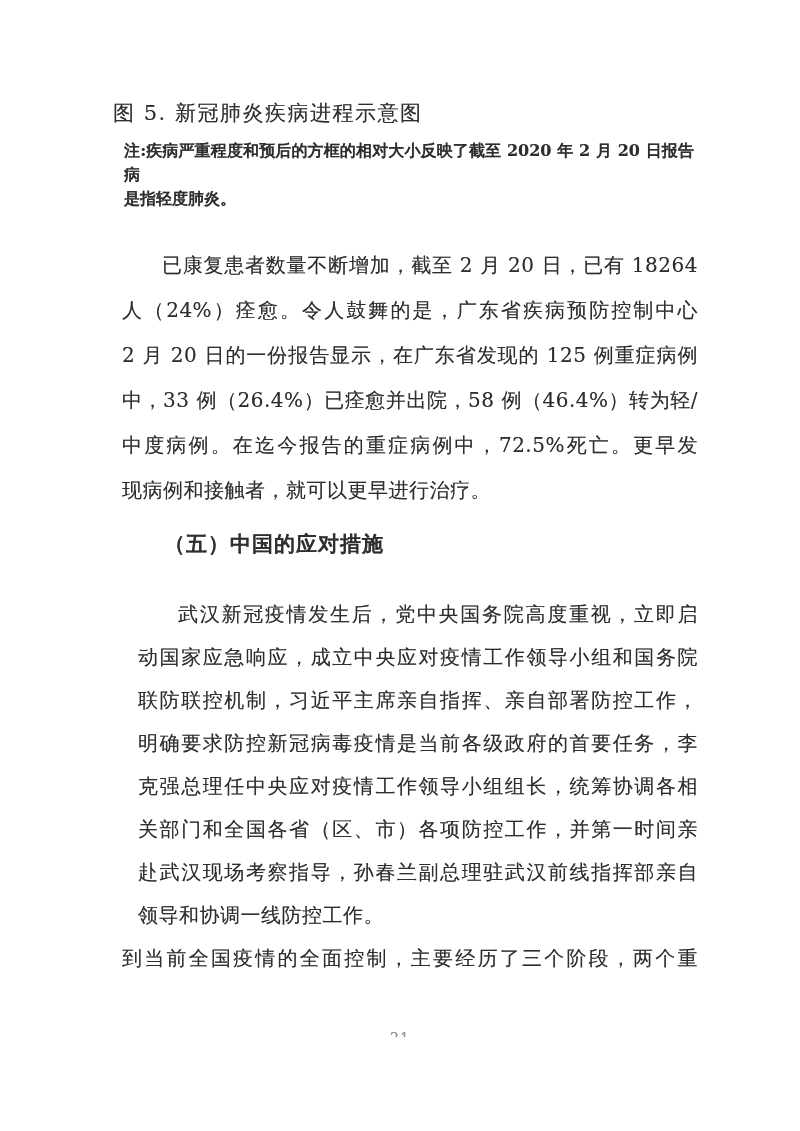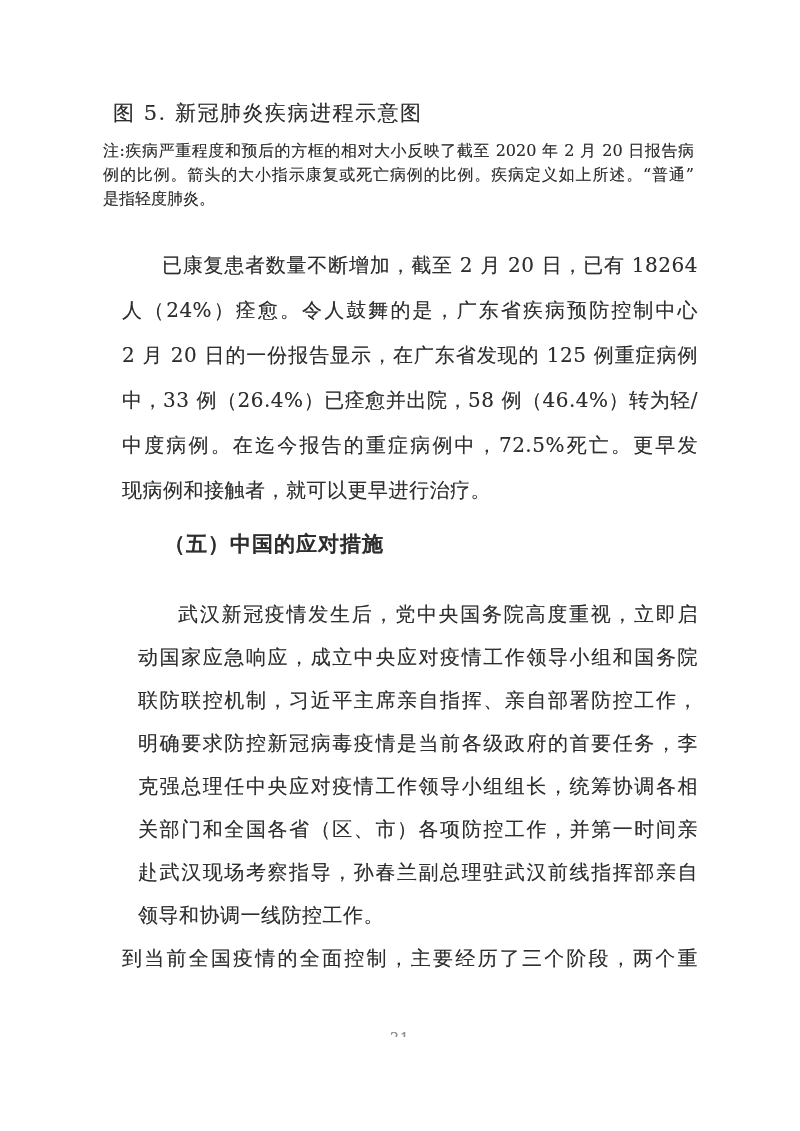--- a/index.html
+++ b/index.html
@@ -24,24 +24,25 @@
     top: 98px;
     left: 113px;
     right: 108px;
     font-size: 21px;
     line-height: 30px;
     letter-spacing: 1.5px;
   }
   .figure-note {
     position: absolute;
     top: 139px;
-    left: 103px;
+    left: 124px;
     right: 106px;
     font-size: 16px;
     line-height: 24px;
+    font-weight: bold;
   }
   .note-line {
     text-align: justify;
     text-align-last: justify;
     text-justify: inter-character;
   }
   .note-line.last {
     text-align-last: left;
   }
   .body-block {
@@ -75,21 +76,20 @@
 </style>
 </head>
 <body>
 
 <div class="page scan-text">
 
   <div class="figure-caption">图 5. 新冠肺炎疾病进程示意图</div>
 
   <div class="figure-note">
     <div class="note-line">注:疾病严重程度和预后的方框的相对大小反映了截至 2020 年 2 月 20 日报告病</div>
-    <div class="note-line">例的比例。箭头的大小指示康复或死亡病例的比例。疾病定义如上所述。“普通”</div>
     <div class="note-line last">是指轻度肺炎。</div>
   </div>
 
   <div class="body-block para-recovery">
     <div class="body-line first">已康复患者数量不断增加，截至 2 月 20 日，已有 18264</div>
     <div class="body-line">人（24%）痊愈。令人鼓舞的是，广东省疾病预防控制中心</div>
     <div class="body-line">2 月 20 日的一份报告显示，在广东省发现的 125 例重症病例</div>
     <div class="body-line">中，33 例（26.4%）已痊愈并出院，58 例（46.4%）转为轻/</div>
     <div class="body-line">中度病例。在迄今报告的重症病例中，72.5%死亡。更早发</div>
     <div class="body-line last">现病例和接触者，就可以更早进行治疗。</div>

